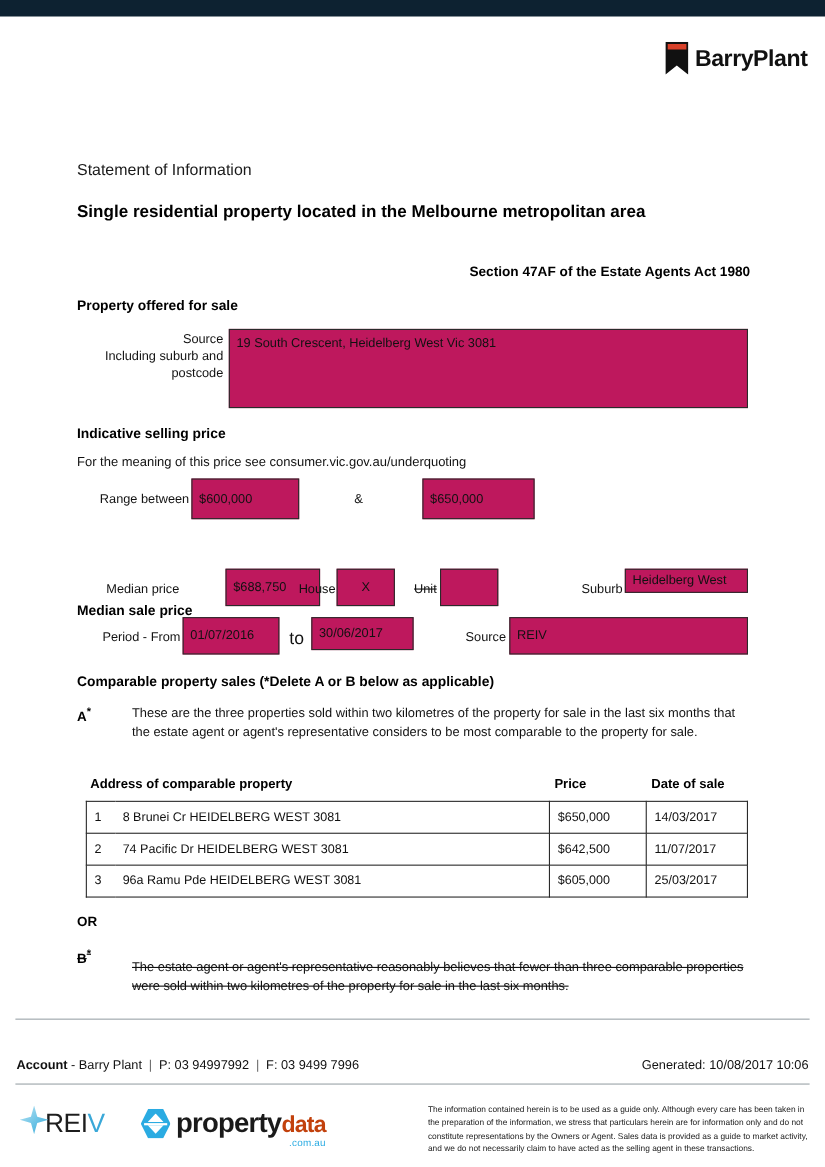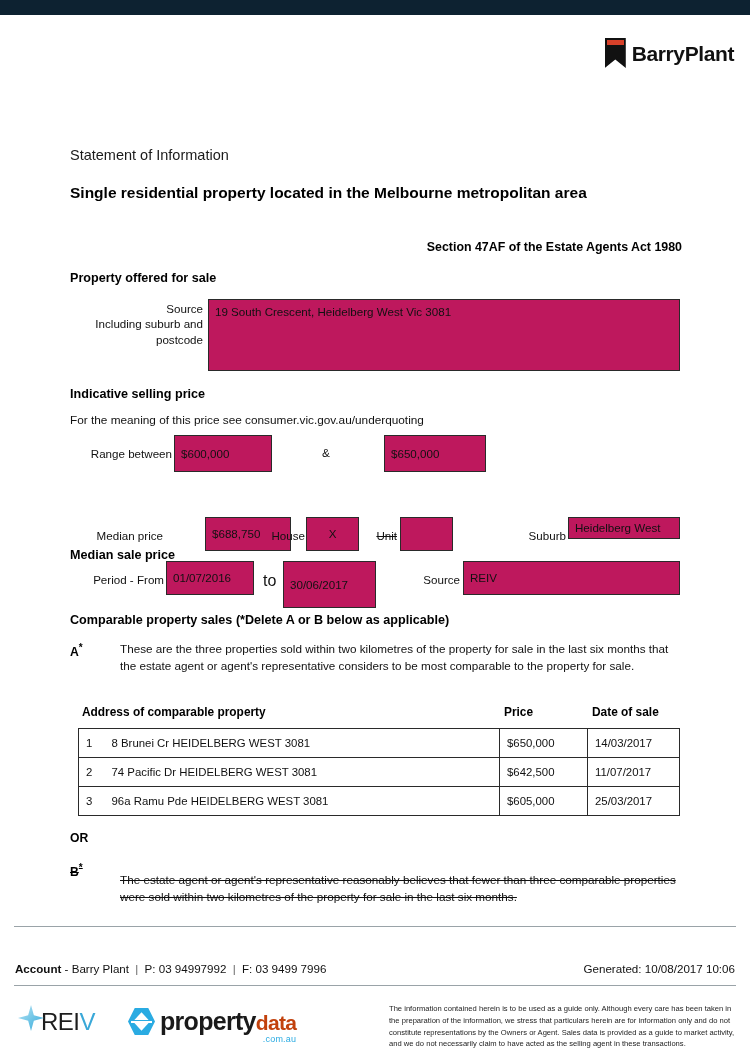--- a/index.html
+++ b/index.html
@@ -327,21 +327,21 @@
 
 <div class="abs fieldlabel strike" style="left:362px; top:528px; width:35px;">Unit</div>
 <div class="abs box center" style="left:400px; top:517px; width:53px; height:34px; display:flex; align-items:center; justify-content:center;"></div>
 
 <div class="abs fieldlabel" style="left:500px; top:528px; width:66px;">Suburb</div>
 <div class="abs box" style="left:568px; top:517px; width:112px; height:22px; display:flex; align-items:center;">Heidelberg West</div>
 
 <div class="abs fieldlabel" style="left:48px; top:572px; width:116px;">Period - From</div>
 <div class="abs box" style="left:166px; top:561px; width:88px; height:34px; display:flex; align-items:center;">01/07/2016</div>
 <div class="abs" style="left:263px; top:572px; font-size:16px;">to</div>
-<div class="abs box" style="left:283px; top:561px; width:93px; height:47px; display:flex; align-items:center;">30/06/2017</div>
+<div class="abs box" style="left:283px; top:561px; width:93px; height:30px; display:flex; align-items:center;">30/06/2017</div>
 <div class="abs fieldlabel" style="left:404px; top:572px; width:56px;">Source</div>
 <div class="abs box" style="left:463px; top:561px; width:217px; height:34px; display:flex; align-items:center;">REIV</div>
 
 <div class="abs h-sec" style="left:70px; top:613px;">Comparable property sales (*Delete A or B below as applicable)</div>
 
 <div class="abs marker" style="left:70px; top:642px;">
   <span>A</span><span class="ast">*</span>
 </div>
 <div class="abs para" style="left:120px; top:641px; width:562px;">These are the three properties sold within two kilometres of the property for sale in the last six months that the estate agent or agent's representative considers to be most comparable to the property for sale.</div>
 

